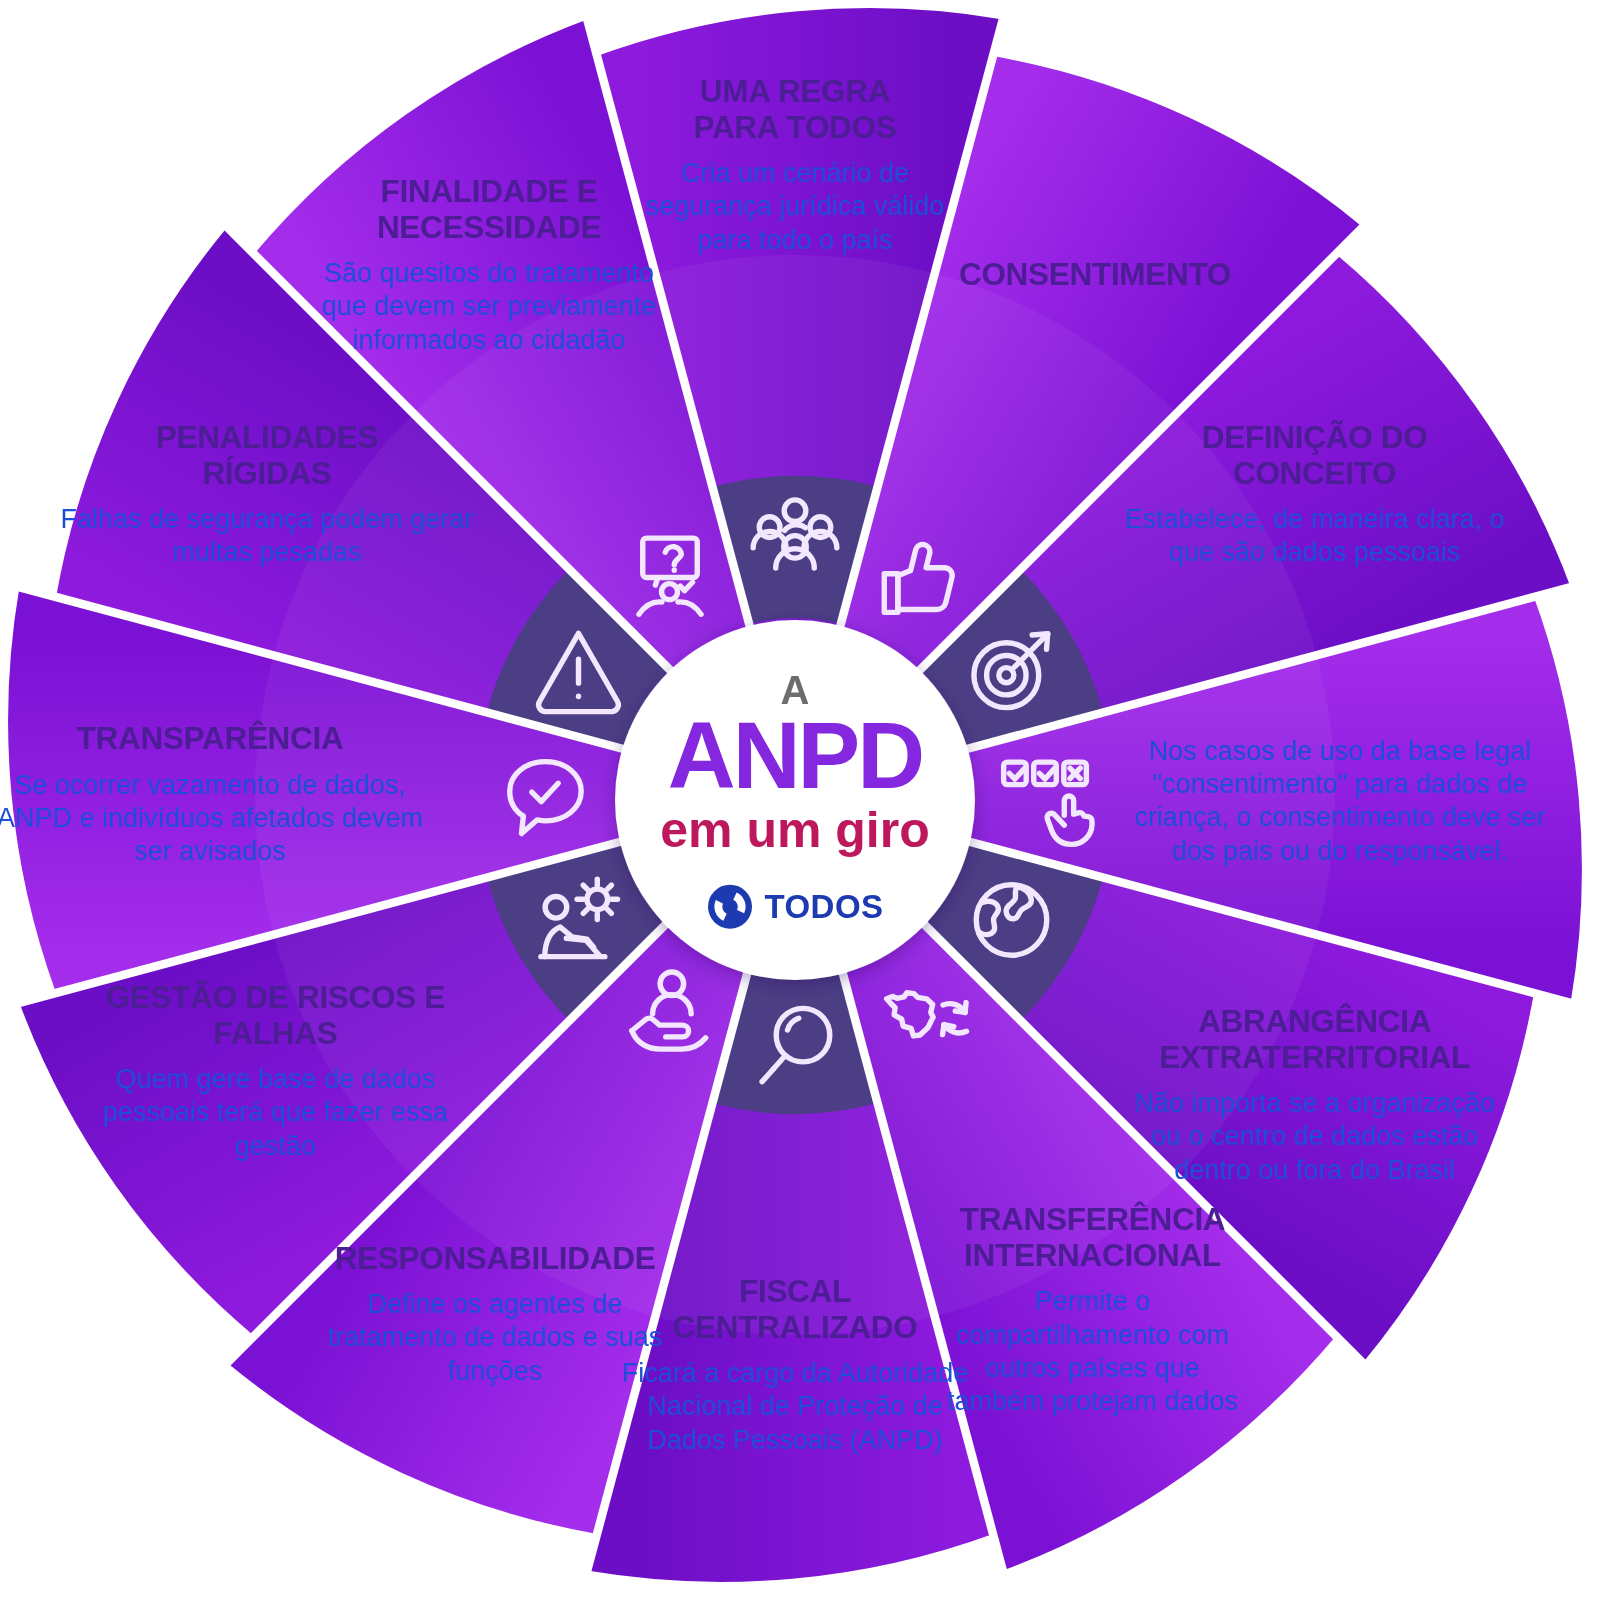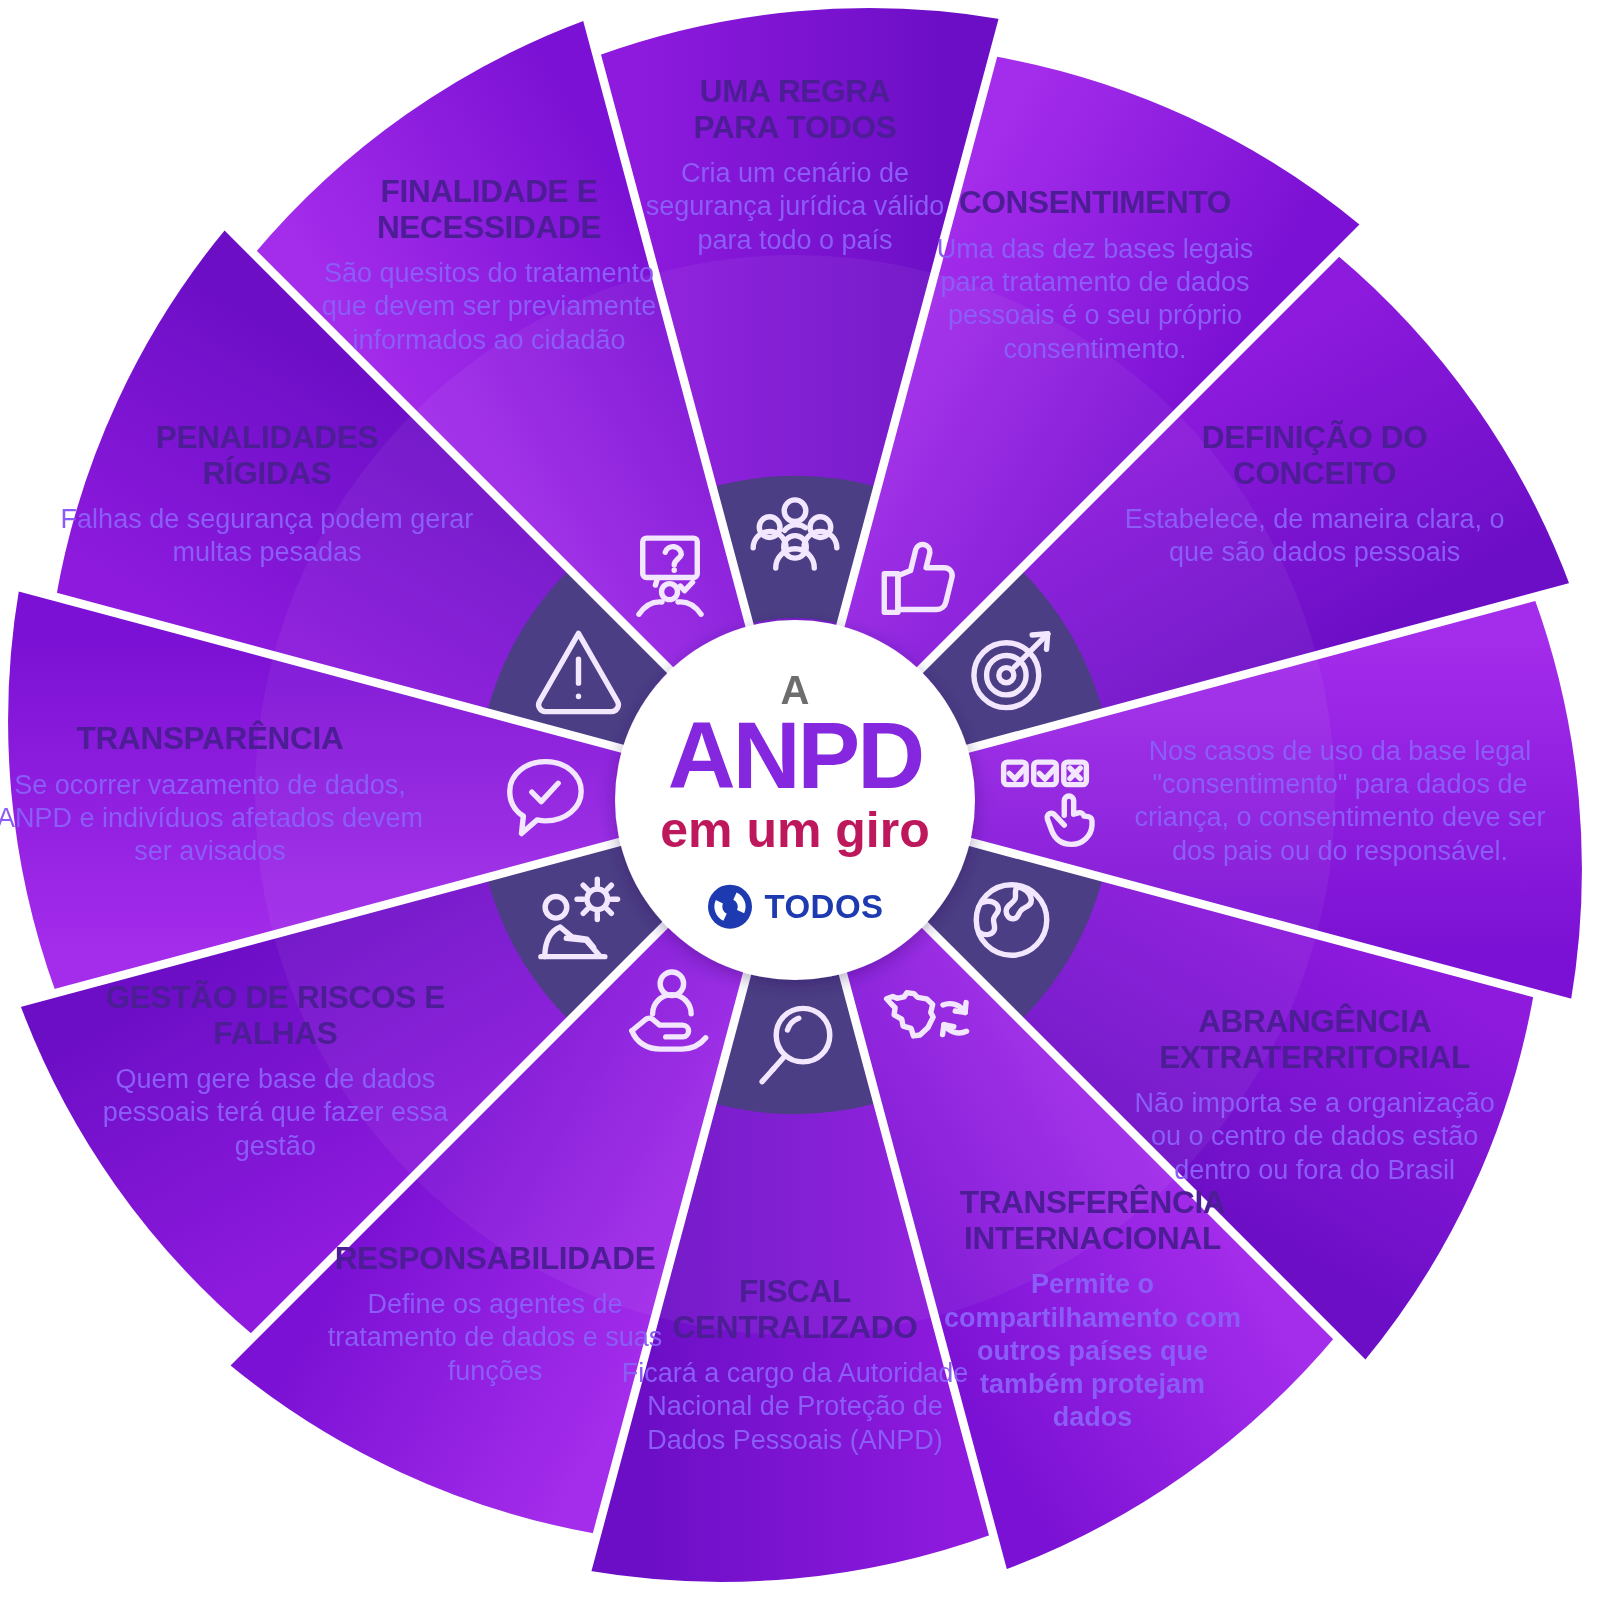--- a/index.html
+++ b/index.html
@@ -7,21 +7,21 @@
     position:relative;width:1600px;height:1599px;overflow:hidden;background:#ffffff;
     font-family:"Liberation Sans","DejaVu Sans",sans-serif;
   }
   #wheel{position:absolute;left:0;top:0;}
   .seg-label{position:absolute;transform:translate(-50%,-50%);text-align:center;pointer-events:none;}
   .seg-title{
     font-weight:bold;color:#4c1d95;font-size:31.5px;line-height:1.13;
     letter-spacing:-0.3px;margin:0 auto;text-transform:uppercase;
   }
   .seg-desc{
-    color:#8b5cf6;font-size:27px;line-height:1.23;margin:12px auto 0 auto;font-weight:normal;
+    color:#1d4ed8;font-size:27px;line-height:1.23;margin:12px auto 0 auto;font-weight:normal;
   }
   #center-block{
     position:absolute;left:795px;top:800px;transform:translate(-50%,-50%);
     text-align:center;width:340px;pointer-events:none;
   }
   .center-pre{font-size:40px;font-weight:bold;color:#6d6d6d;line-height:1;}
   .center-title{font-size:94px;font-weight:bold;color:#8427de;line-height:0.98;letter-spacing:-3px;}
   .center-sub{font-size:50px;font-weight:bold;color:#be185d;line-height:1.05;margin-top:2px;}
   .brand-row{display:flex;align-items:center;justify-content:center;gap:10px;margin-top:26px;}
   .brand-text{font-size:33px;font-weight:bold;color:#1d3ab0;letter-spacing:0.5px;}
@@ -210,36 +210,35 @@
       <circle cx="795" cy="800" r="180" fill="#ffffff" filter="url(#cshadow)"></circle>
     </svg>
 
   <div id="labels">
       <div class="seg-label" style="left: 795px; top: 165px; width: 340px;">
         <div class="seg-title" style="width: 270px;">UMA REGRA PARA TODOS</div>
         <div class="seg-desc" style="width: 340px;">Cria um cenário de segurança jurídica válido para todo o país</div>
       </div>
       <div class="seg-label" style="left: 1095px; top: 275.385px; width: 420px;">
         <div class="seg-title" style="width: 420px;">CONSENTIMENTO</div>
-        <div class="seg-desc" style="width: 370px;">Uma das dez bases legais para tratamento de dados pessoais é o seu próprio consentimento.</div>
       </div>
       <div class="seg-label" style="left: 1314.62px; top: 495px; width: 410px;">
         <div class="seg-title" style="width: 320px;">DEFINIÇÃO DO CONCEITO</div>
         <div class="seg-desc" style="width: 410px;">Estabelece, de maneira clara, o que são dados pessoais</div>
       </div>
       <div class="seg-label" style="left: 1340px; top: 795px; width: 430px;">
         <div class="seg-desc" style="width: 430px;">Nos casos de uso da base legal "consentimento" para dados de criança, o consentimento deve ser dos pais ou do responsável.</div>
       </div>
       <div class="seg-label" style="left: 1314.62px; top: 1095px; width: 390px;">
         <div class="seg-title" style="width: 390px;">ABRANGÊNCIA EXTRATERRITORIAL</div>
         <div class="seg-desc" style="width: 370px;">Não importa se a organização ou o centro de dados estão dentro ou fora do Brasil</div>
       </div>
       <div class="seg-label" style="left: 1092.5px; top: 1310.29px; width: 340px;">
         <div class="seg-title" style="width: 340px;">TRANSFERÊNCIA INTERNACIONAL</div>
-        <div class="seg-desc" style="width: 310px; font-weight: bold;">Permite o compartilhamento com outros países que também protejam dados</div>
+        <div class="seg-desc" style="width: 310px;">Permite o compartilhamento com outros países que também protejam dados</div>
       </div>
       <div class="seg-label" style="left: 795px; top: 1365px; width: 370px;">
         <div class="seg-title" style="width: 320px;">FISCAL CENTRALIZADO</div>
         <div class="seg-desc" style="width: 370px;">Ficará a cargo da Autoridade Nacional de Proteção de Dados Pessoais (ANPD)</div>
       </div>
       <div class="seg-label" style="left: 495px; top: 1314.62px; width: 440px;">
         <div class="seg-title" style="width: 440px;">RESPONSABILIDADE</div>
         <div class="seg-desc" style="width: 390px;">Define os agentes de tratamento de dados e suas funções</div>
       </div>
       <div class="seg-label" style="left: 275.385px; top: 1071px; width: 380px;">

